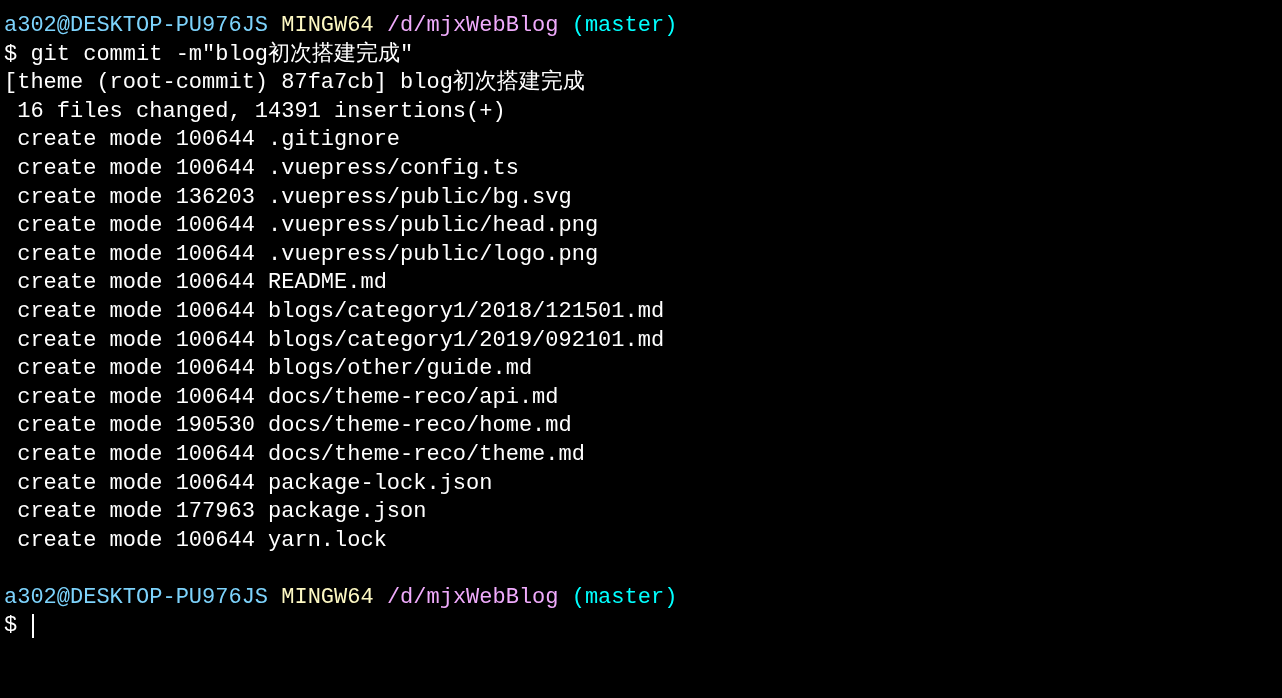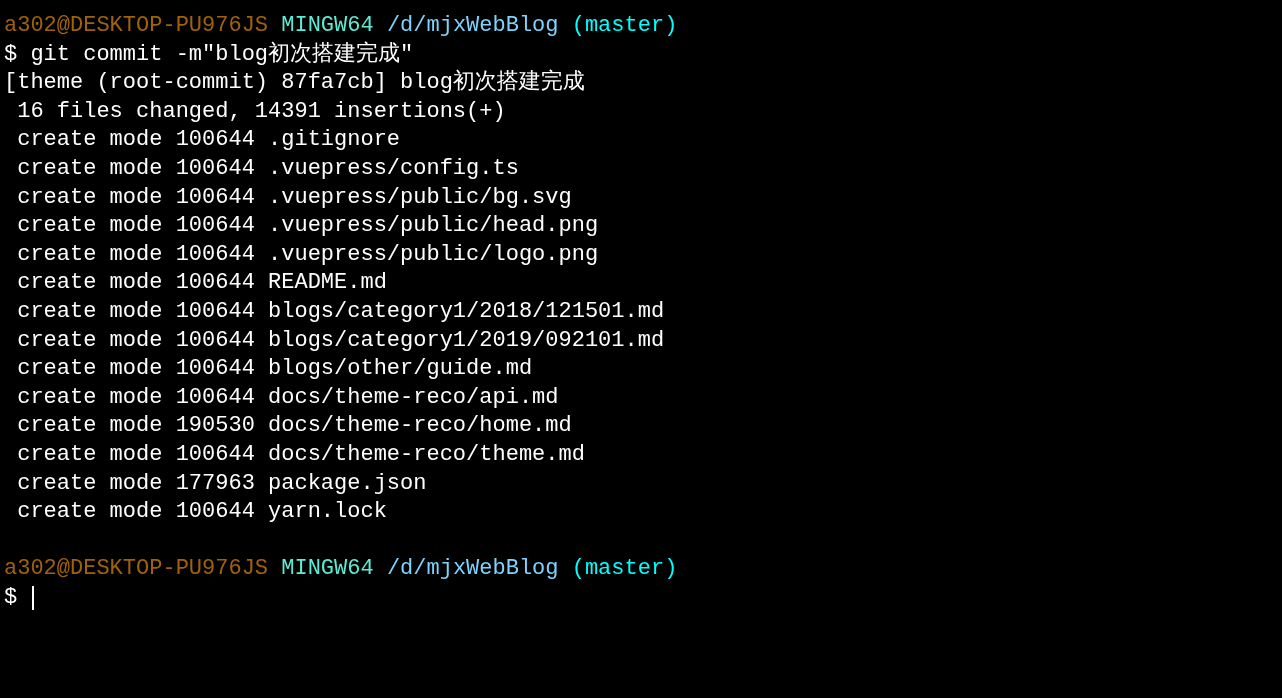--- a/index.html
+++ b/index.html
@@ -15,27 +15,27 @@
       color: #ffffff;
       padding: 12px 4px;
       width: 1282px;
       height: 698px;
       overflow: hidden;
     }
     .line {
       white-space: pre;
     }
     .green {
-      color: #a16207;
+      color: #7dd3fc;
     }
     .purple {
-      color: #5eead4;
+      color: #fef9c3;
     }
     .yellow {
-      color: #7dd3fc;
+      color: #f0abfc;
     }
     .cyan {
       color: #00ffff;
       text-align: center;
     }
     .white {
       color: #ffffff;
     }
     .cursor {
       display: inline-block;
@@ -53,29 +53,30 @@
 <body>
 
 <div>
   <div class="line"><span class="green">a302@DESKTOP-PU976JS</span><span class="white"> </span><span class="purple">MINGW64</span><span class="white"> </span><span class="yellow">/d/mjxWebBlog</span><span class="white"> </span><span class="cyan">(master)</span></div>
   <div class="line white">$ git commit -m"blog初次搭建完成"</div>
   <div class="line white">[theme (root-commit) 87fa7cb] blog初次搭建完成</div>
   <div class="line white"> 16 files changed, 14391 insertions(+)</div>
   <div id="files-container">
       <div class="line white"> create mode 100644 .gitignore</div>
       <div class="line white"> create mode 100644 .vuepress/config.ts</div>
-      <div class="line white"> create mode 100644 .vuepress/public/bg.svg</div>
+      <div class="line white"> create mode 136203 .vuepress/public/bg.svg</div>
       <div class="line white"> create mode 100644 .vuepress/public/head.png</div>
       <div class="line white"> create mode 100644 .vuepress/public/logo.png</div>
       <div class="line white"> create mode 100644 README.md</div>
       <div class="line white"> create mode 100644 blogs/category1/2018/121501.md</div>
       <div class="line white"> create mode 100644 blogs/category1/2019/092101.md</div>
       <div class="line white"> create mode 100644 blogs/other/guide.md</div>
       <div class="line white"> create mode 100644 docs/theme-reco/api.md</div>
       <div class="line white"> create mode 190530 docs/theme-reco/home.md</div>
       <div class="line white"> create mode 100644 docs/theme-reco/theme.md</div>
+      <div class="line white"> create mode 100644 package-lock.json</div>
       <div class="line white"> create mode 177963 package.json</div>
       <div class="line white"> create mode 100644 yarn.lock</div>
     </div>
   <div class="line">&nbsp;</div>
   <div class="line"><span class="green">a302@DESKTOP-PU976JS</span><span class="white"> </span><span class="purple">MINGW64</span><span class="white"> </span><span class="yellow">/d/mjxWebBlog</span><span class="white"> </span><span class="cyan">(master)</span></div>
   <div class="line"><span class="prompt-dollar">$ </span><span class="cursor"></span></div>
 </div>
 
 </body></html>

